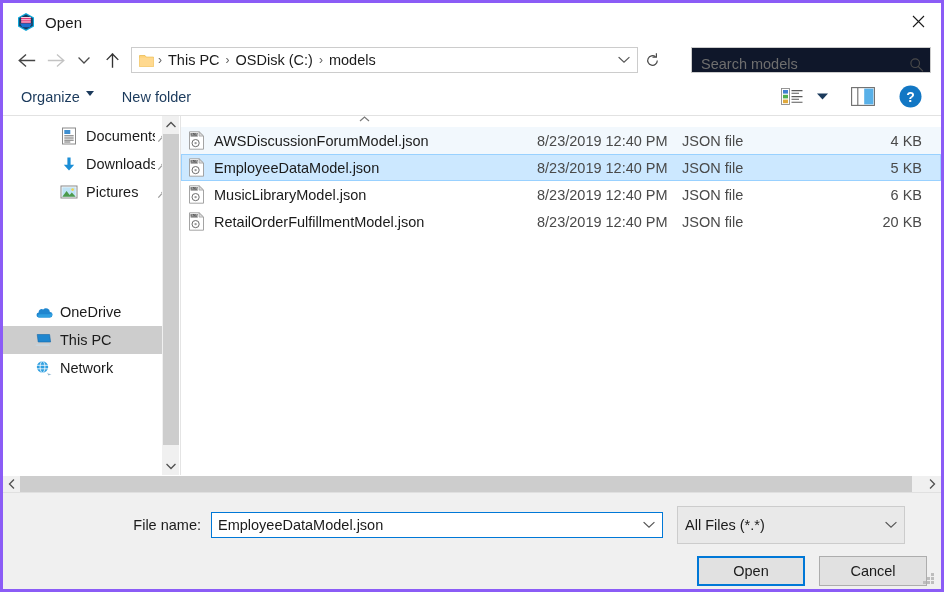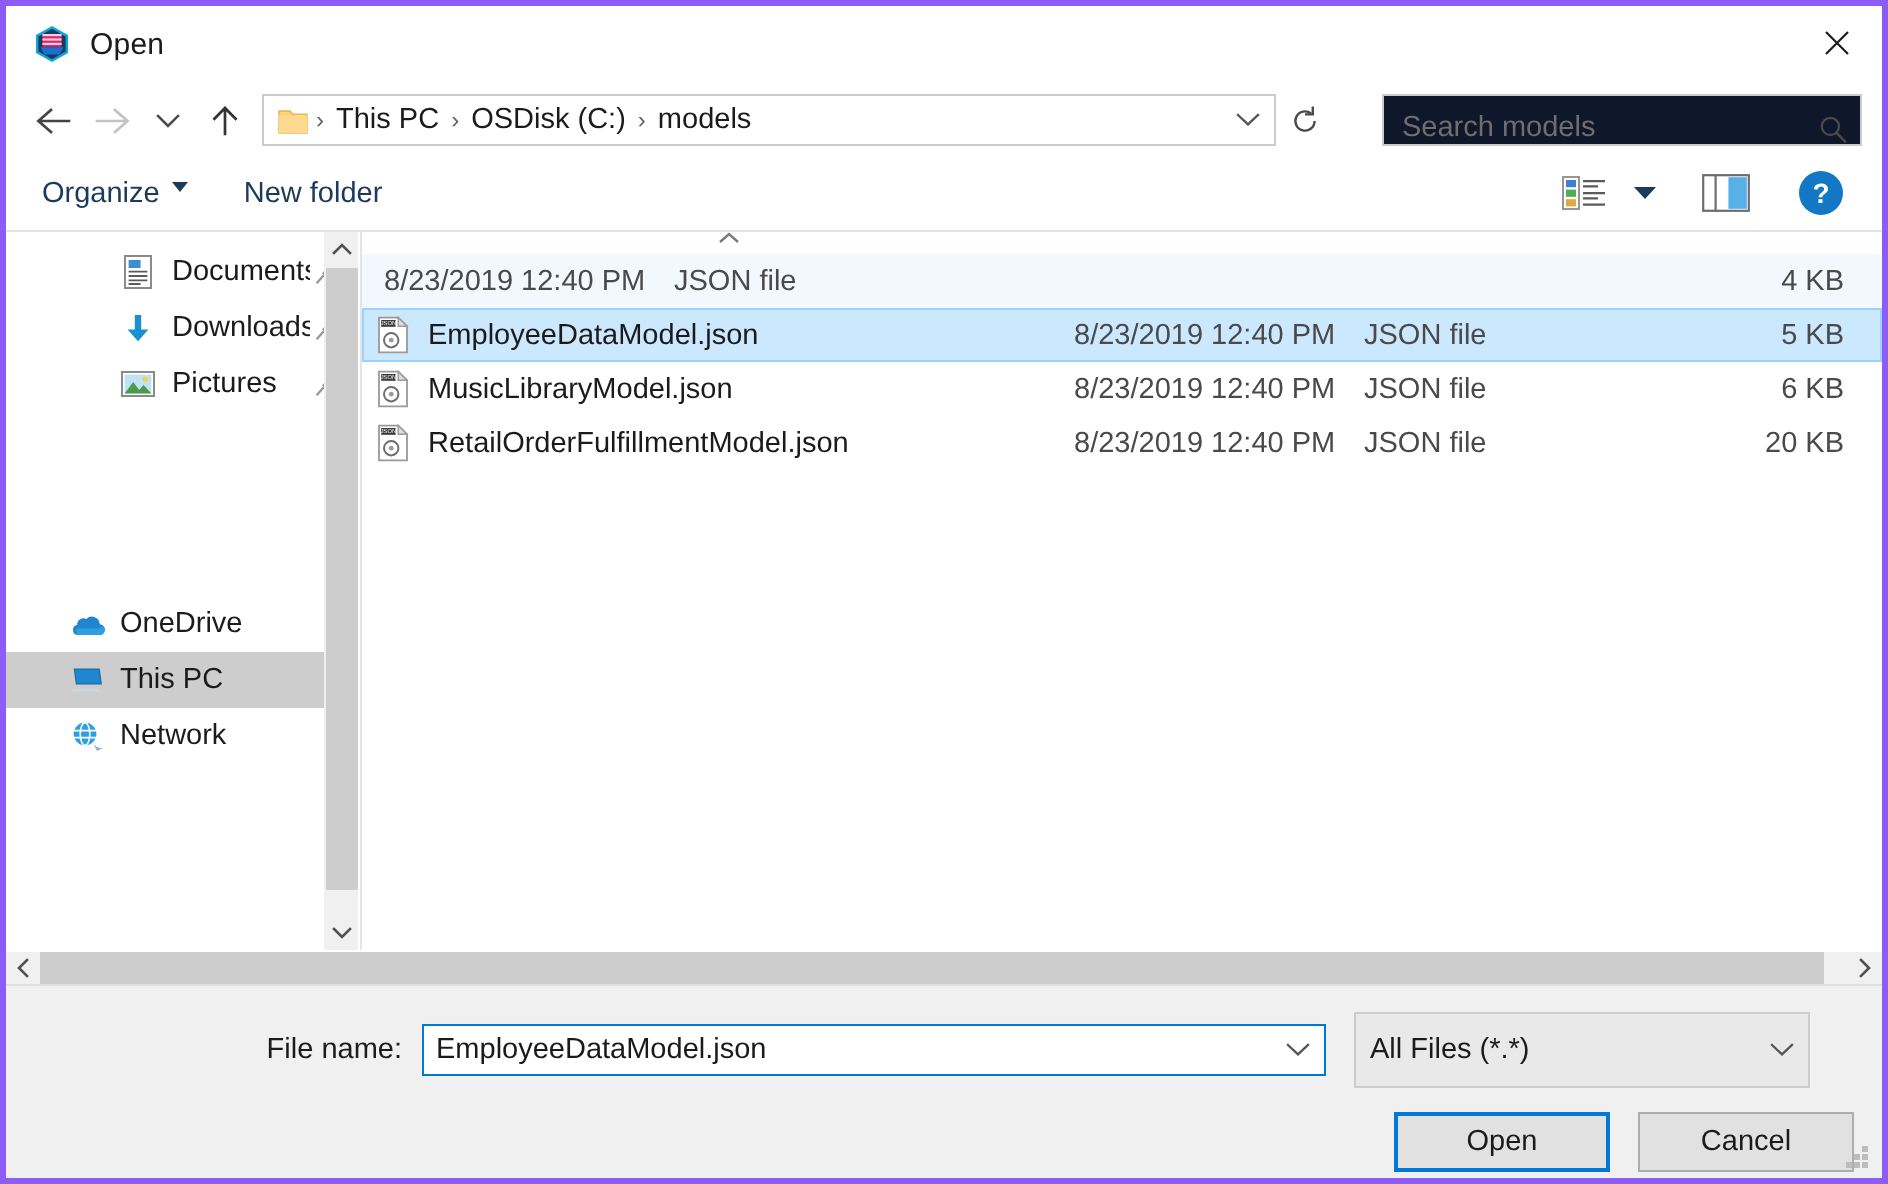--- a/index.html
+++ b/index.html
@@ -500,20 +500,33 @@
           <svg width="11" height="6" viewBox="0 0 11 6">
               <path d="M1 5 L5.5 1 L10 5" stroke="#7a7a7a" stroke-width="1.2" fill="none"></path>
             </svg>
         </span>
       </div>
 
 
       <div class="rows">
 
         <div class="row hover">
+          <div class="cell cell-name">
+            <span class="file-ico">
+              <svg width="17" height="19" viewBox="0 0 17 19">
+                <path d="M1.5 0.8 h9.6 l4.4 4.3 v13.1 h-14 z" fill="#ffffff" stroke="#9a9a9a" stroke-width="0.9"></path>
+                <path d="M11.1 0.8 l4.4 4.3 h-4.4 z" fill="#dcdcdc" stroke="#9a9a9a" stroke-width="0.7"></path>
+                <rect x="2.6" y="2" width="7.2" height="3.4" fill="#3a3a3a"></rect>
+                <text x="6.2" y="4.7" font-family="Liberation Sans, sans-serif" font-size="2.9" fill="#ffffff" text-anchor="middle">JSON</text>
+                <circle cx="7.6" cy="12.1" r="3.6" fill="#ffffff" stroke="#6d6d6d" stroke-width="1"></circle>
+                <circle cx="7.6" cy="12.1" r="1.2" fill="#9a9a9a"></circle>
+              </svg>
+            </span>
+            <span>AWSDiscussionForumModel.json</span>
+          </div>
           <div class="cell cell-date">8/23/2019 12:40 PM</div>
           <div class="cell cell-type">JSON file</div>
           <div class="cell cell-size">4 KB</div>
         </div>
 
         <div class="row selected">
           <div class="cell cell-name">
             <span class="file-ico">
               <svg width="17" height="19" viewBox="0 0 17 19">
                 <path d="M1.5 0.8 h9.6 l4.4 4.3 v13.1 h-14 z" fill="#ffffff" stroke="#9a9a9a" stroke-width="0.9"></path>

